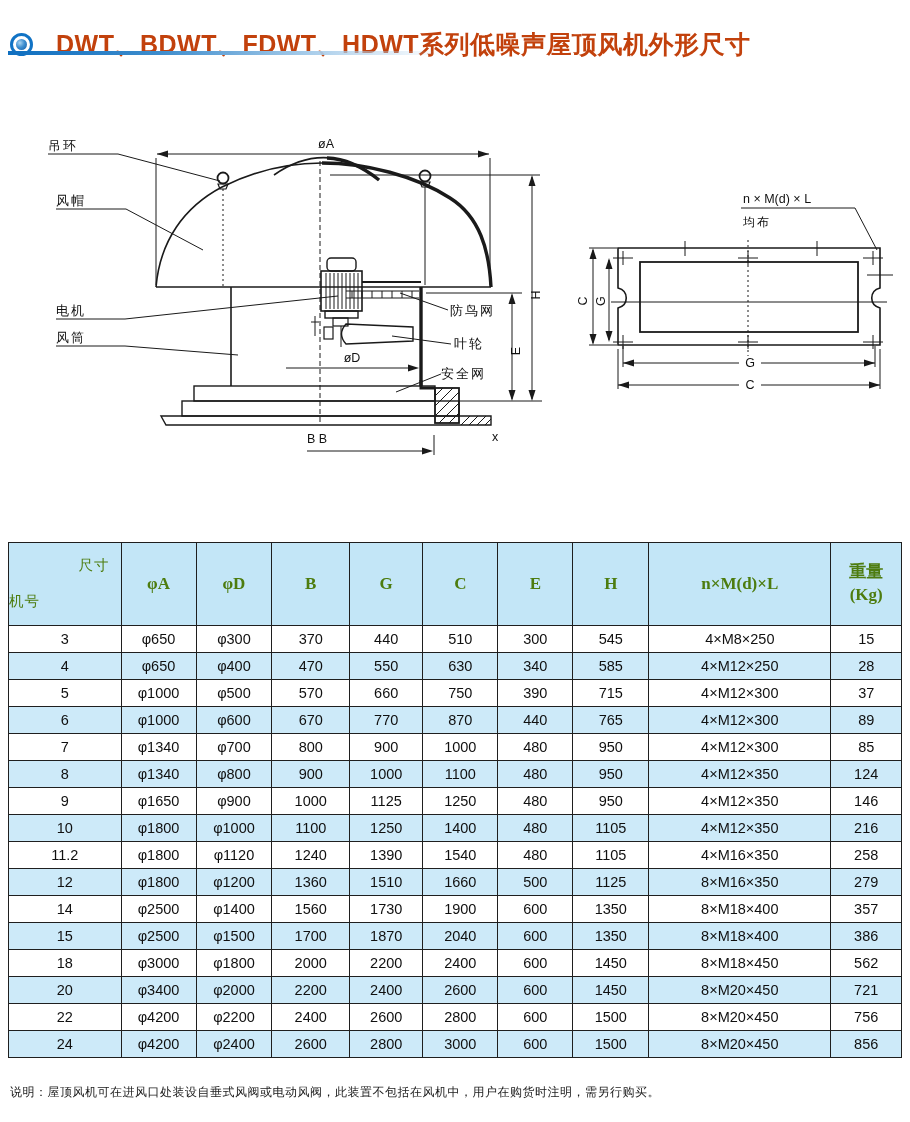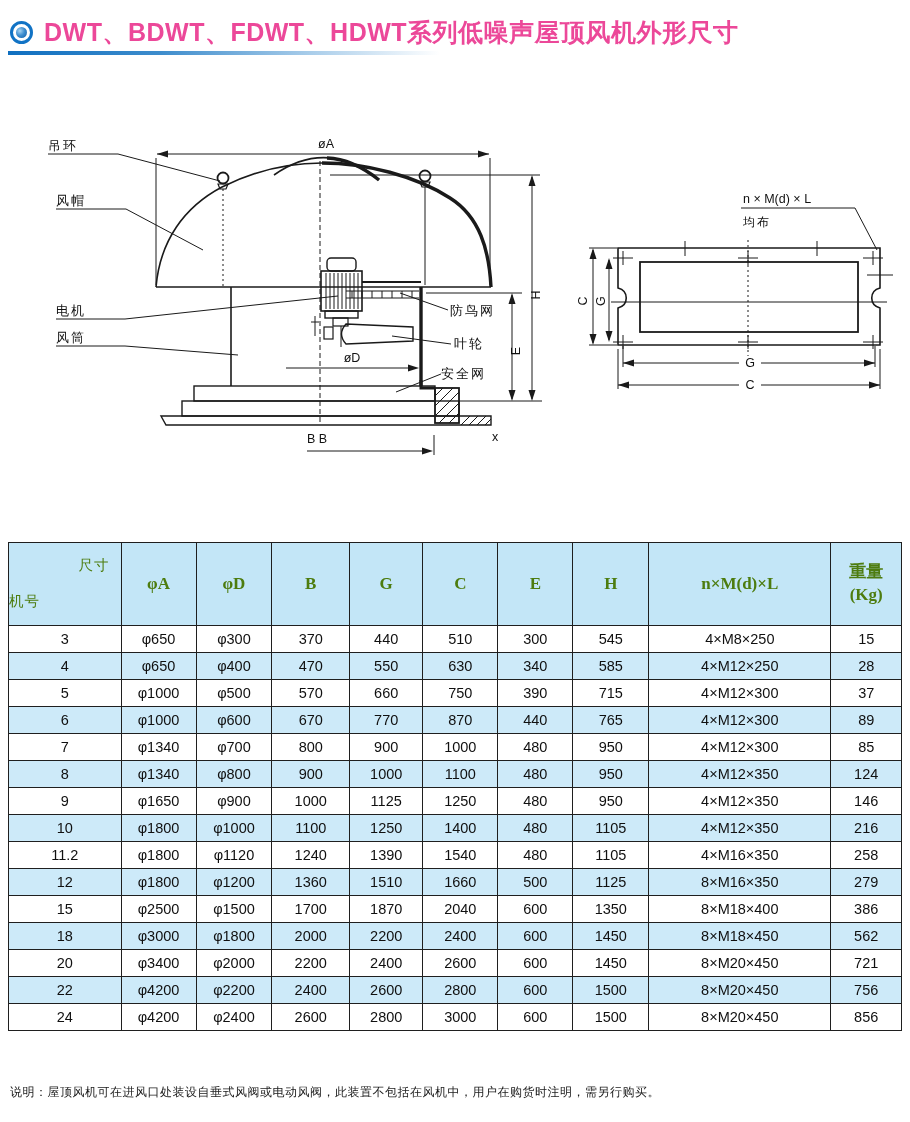--- a/index.html
+++ b/index.html
@@ -11,21 +11,21 @@
   
   .doc-header { position:absolute; left:10px; top:16px; display:flex; align-items:center; gap:11px; }
   .bullseye {
     width:23px; height:23px; border:3px solid #1173c5; border-radius:50%;
     box-sizing:border-box; position:relative; flex:0 0 auto;
   }
   .bullseye::after {
     content:''; position:absolute; left:3px; top:3px; width:11px; height:11px; border-radius:50%;
     background:radial-gradient(circle at 35% 35%, #a8d4f2 0%, #3f8fd0 45%, #0d5aa6 100%);
   }
-  .doc-title { font-size:25px; font-weight:bold; color:#ec4899; margin:0; letter-spacing:0.5px; white-space:nowrap; }
+  .doc-title { font-size:25px; font-weight:bold; color:#c2410c; margin:12px; letter-spacing:0.5px; white-space:nowrap; }
   .title-underline {
     position:absolute; left:8px; top:51px; width:432px; height:4px;
     background:linear-gradient(to right,#0f6fc0 0%, #3d8ccc 35%, #a9cdea 70%, rgba(255,255,255,0) 100%);
   }
 
   
   .drawing { position:absolute; }
   .drawing text { fill:#111; }
   .cn-label  { font-size:13px; letter-spacing:2px; }
   .dim-label { font-size:12.5px; font-style:normal; }
@@ -417,20 +417,32 @@
           <td>φ1200</td>
           <td>1360</td>
           <td>1510</td>
           <td>1660</td>
           <td>500</td>
           <td>1125</td>
           <td>8×M16×350</td>
           <td>279</td>
         </tr>
         <tr>
+          <td>14</td>
+          <td>φ2500</td>
+          <td>φ1400</td>
+          <td>1560</td>
+          <td>1730</td>
+          <td>1900</td>
+          <td>600</td>
+          <td>1350</td>
+          <td>8×M18×400</td>
+          <td>357</td>
+        </tr>
+        <tr>
           <td>15</td>
           <td>φ2500</td>
           <td>φ1500</td>
           <td>1700</td>
           <td>1870</td>
           <td>2040</td>
           <td>600</td>
           <td>1350</td>
           <td>8×M18×400</td>
           <td>386</td>

